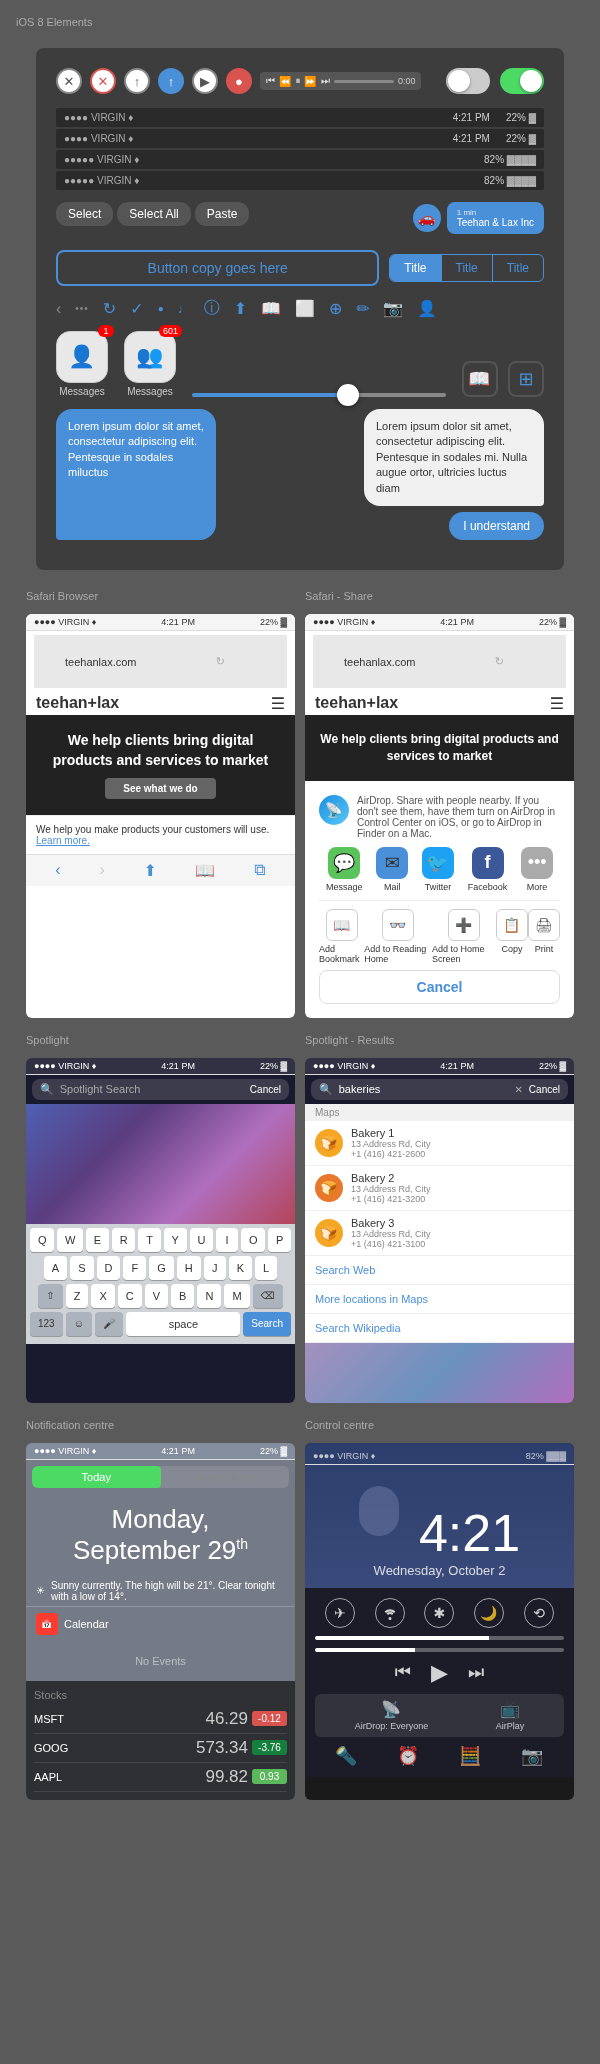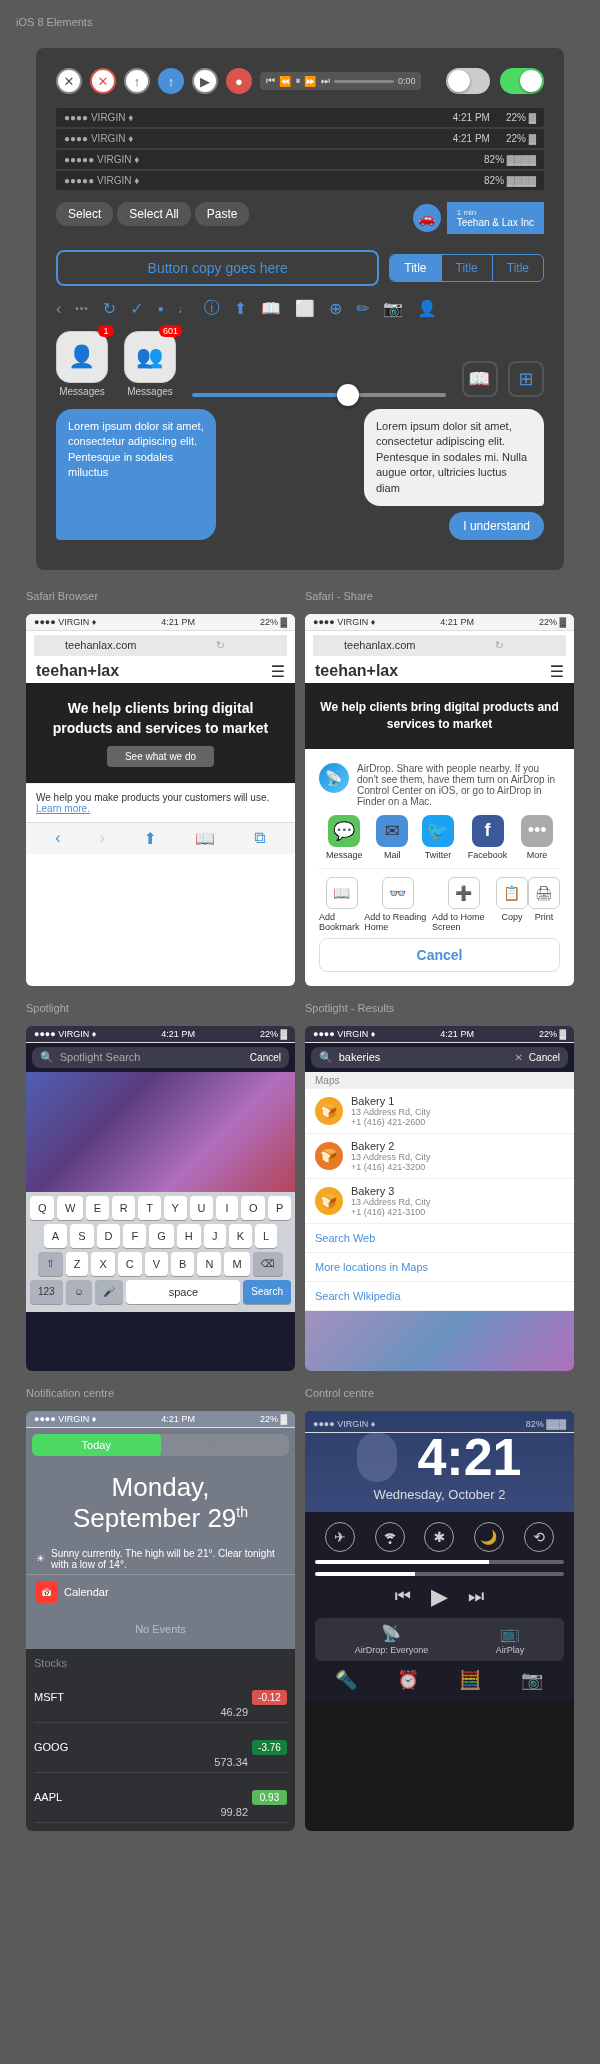--- a/index.html
+++ b/index.html
@@ -242,25 +242,25 @@
     .phone-status {
       display: flex; align-items: center; justify-content: space-between;
       background: #f5f5f5;
       padding: 3px 8px;
       font-size: 9px; color: #333;
       border-bottom: 1px solid #ddd;
     }
 
     
     .safari-url {
-      display: flex; align-items: flex-start;
+      display: flex; align-items: flex-end;
       background: #e8e8e8;
       margin: 4px 8px;
       border-radius: 0;
-      padding: 4px 10px;
+      padding: 20px 10px;
       font-size: 11px; color: #333;
       gap: 6px;
     }
     .safari-url span { flex: 1; text-align: center; }
 
     .website-content {
       background: #222;
       color: #fff;
       text-align: center;
       padding: 16px 10px;
@@ -272,20 +272,21 @@
     }
     .see-what-btn {
       background: rgba(255,255,255,0.3);
       color: #fff;
       border: none;
       border-radius: 4px;
       padding: 5px 18px;
       font-size: 10px;
       cursor: pointer;
       margin-top: 8px;
+      font-weight: bold;
     }
     .website-footer {
       padding: 8px 10px;
       font-size: 10px;
       color: #333;
       border-top: 1px solid #eee;
     }
     .website-footer a { color: #4a90d9; }
 
     
@@ -475,21 +476,21 @@
       color: #888; font-size: 11px;
       margin-bottom: 4px;
     }
     .stock-row {
       display: flex; align-items: center;
       padding: 4px 0;
       border-bottom: 1px solid rgba(255,255,255,0.1);
       gap: 4px;
     }
     .stock-symbol { color: #fff; font-size: 11px; font-weight: 500; flex: 1; }
-    .stock-price { color: #ccc; font-size: 11px; margin-top: 29px; }
+    .stock-price { color: #ccc; font-size: 17px; }
     .stock-change {
       padding: 2px 6px;
       border-radius: 3px;
       font-size: 10px; color: #fff;
       min-width: 35px; text-align: center;
     }
     .stock-change.down { background: #d9534f; }
     .stock-change.down2 { background: #15803d; }
     .stock-change.up { background: #5cb85c; }
 
@@ -498,21 +499,21 @@
       background: #1a1a1a;
       border-radius: 6px;
       overflow: hidden;
     }
     .cc-clock {
       background: rgba(100,120,160,0.4);
       text-align: center;
       padding: 14px 10px 10px;
       color: #fff;
     }
-    .cc-time { font-size: 52px; font-weight: 700; line-height: 1; }
+    .cc-time { font-size: 52px; font-weight: 400; line-height: 1; margin-top: 44px; }
     .cc-date { font-size: 13px; color: rgba(255,255,255,0.8); margin-top: 4px; }
 
     .cc-controls {
       background: rgba(30,30,50,0.6);
       padding: 10px;
     }
     .cc-icons-row {
       display: flex; justify-content: space-around;
       margin-bottom: 8px;
     }
@@ -626,21 +627,21 @@
     </div>
 
     <div style="display:flex;justify-content:space-between;align-items:flex-start;margin-bottom:12px;">
       <div class="context-menu" style="justify-content:flex-start;">
         <button class="context-btn">Select</button>
         <button class="context-btn">Select All</button>
         <button class="context-btn">Paste</button>
       </div>
       <div style="display:flex;align-items:center;gap:6px;">
         <div style="width:28px;height:28px;background:#4a90d9;border-radius:50%;display:flex;align-items:center;justify-content:center;font-size:14px;">🚗</div>
-        <div style="background:#4a90d9;color:#fff;border-radius:0;padding:6px 10px;font-size:10px;min-width:80px;">
+        <div style="background:#4a90d9;color:#fff;border-radius:8px;padding:6px 10px;font-size:10px;min-width:80px;">
           <div style="font-size:8px;opacity:0.8;">1 min</div>
           <div>Teehan &amp; Lax Inc</div>
         </div>
       </div>
     </div>
 
     <div class="button-copy-row">
       <button class="btn-copy">Button copy goes here</button>
       <div class="segmented-control">
         <button class="seg-btn active">Title</button>

